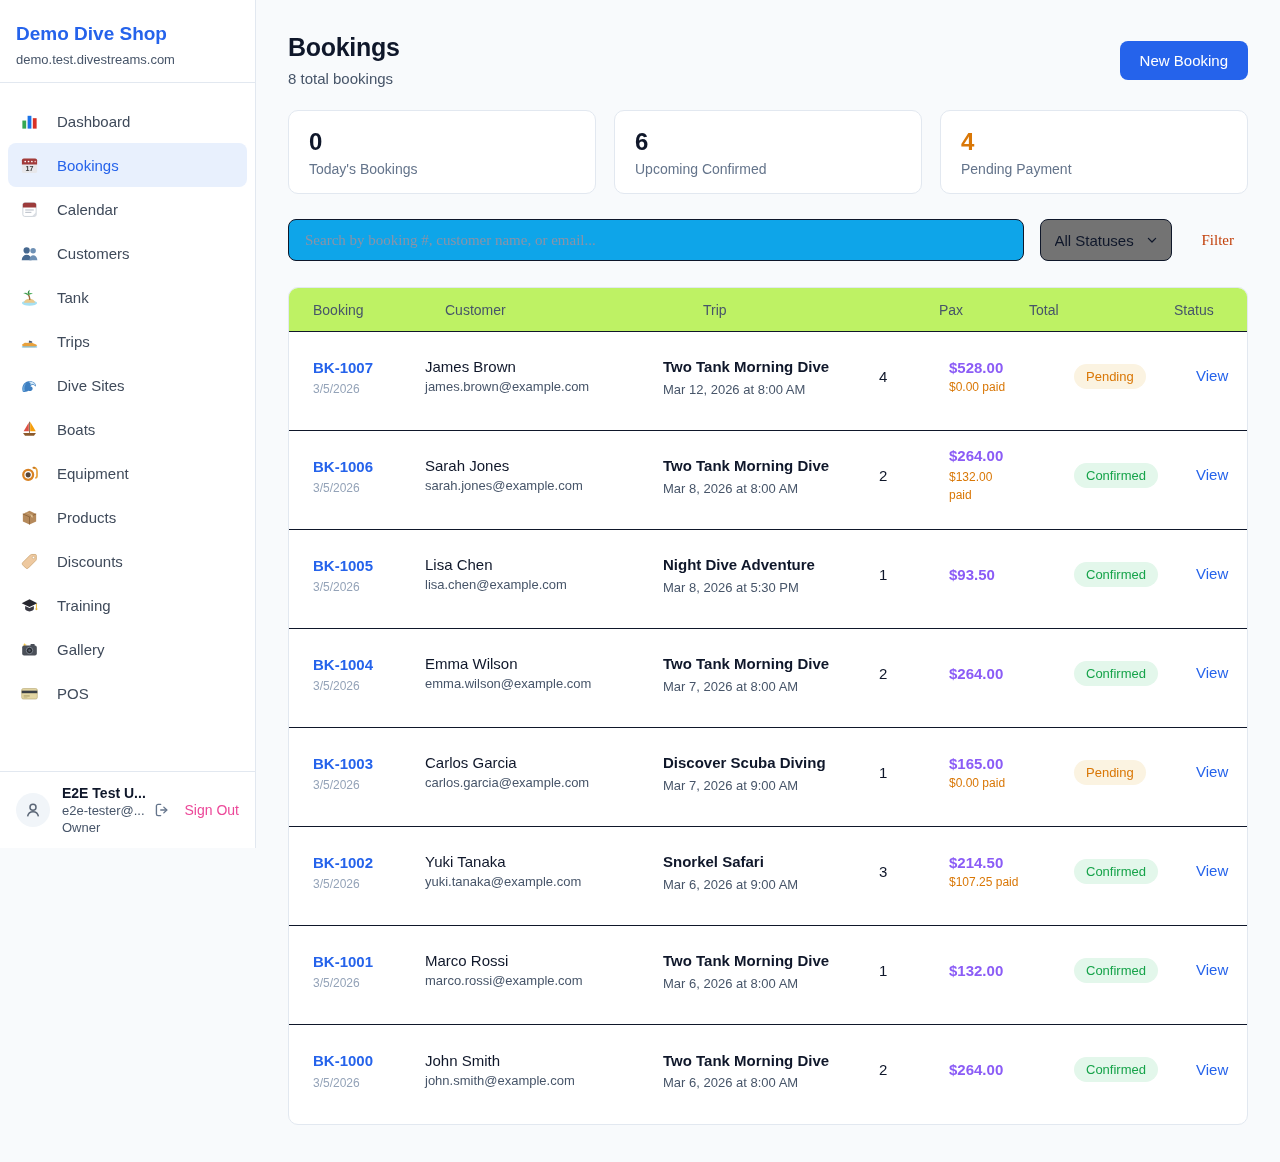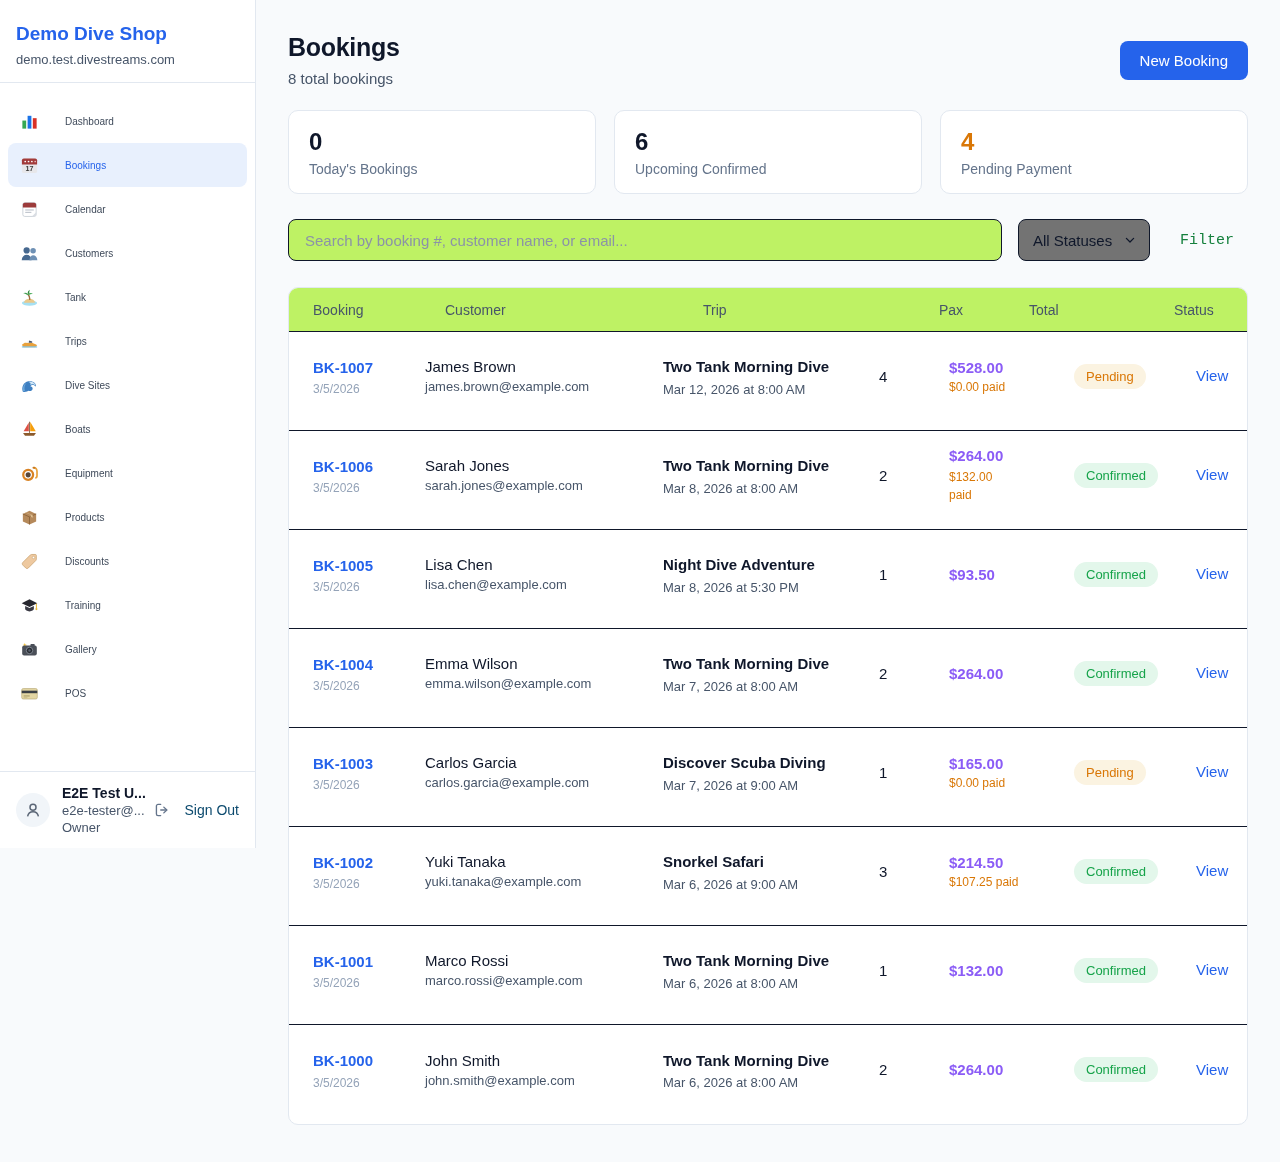--- a/index.html
+++ b/index.html
@@ -11,71 +11,71 @@
   
   .sidebar {
     position:absolute; left:0; top:0; width:256px; background:#ffffff;
     border-right:1px solid #e2e8f0;
   }
   .side-header { padding:23px 16px 15px; border-bottom:1px solid #e2e8f0; }
   .shop-title { font-size:19px; font-weight:700; color:#2563eb; cursor:pointer; }
   .shop-domain { font-size:13px; color:#475569; margin-top:7px; }
   .nav { padding:16px 8px 12px 8px; list-style:none; }
   .nav-item {
-    display:flex; align-items:center; gap:26px; height:44px; padding:0 12px;
-    border-radius:8px; font-size:10px; color:#3f4a5a; cursor:pointer;
+    display:flex; align-items:center; gap:18px; height:44px; padding:0 12px;
+    border-radius:8px; font-size:15px; color:#3f4a5a; cursor:pointer;
   }
   .nav-item .nav-icon { width:19px; height:19px; flex:0 0 19px; display:inline-flex; }
   .nav-item.active { background:#e8f0fd; color:#2563eb; font-weight:500; }
   .side-footer {
     border-top:1px solid #e2e8f0; padding:13px 16px; display:flex; align-items:center; gap:12px;margin-top:44px;
   }
   .avatar {
     width:34px; height:34px; border-radius:50%; background:#f1f5f9;
     display:flex; align-items:center; justify-content:center; flex:0 0 34px;
   }
   .user-meta { min-width:0; }
   .user-name { font-size:14px; font-weight:700; color:#0f172a; white-space:nowrap; }
   .user-email,.user-role { font-size:13px; color:#475569; margin-top:2px; white-space:nowrap; }
   .signout {
     margin-left:auto; display:flex; align-items:center; gap:14px;
-    font-size:14px; color:#0c4a6e; background:none; border:none; cursor:pointer;
+    font-size:14px; color:#ec4899; background:none; border:none; cursor:pointer;
     font-family:inherit; white-space:nowrap;
   }
   
   .main { margin-left:256px; padding:33px 32px 30px; }
   .page-header { display:flex; justify-content:space-between; align-items:flex-start; }
   .page-title { font-size:25px; font-weight:700; color:#0f172a; letter-spacing:-0.3px; }
   .page-sub { font-size:15px; color:#475569; margin-top:8px; }
   .btn-primary {
     background:#2563eb; color:#fff; font-size:15px; font-weight:500; border:none;
     border-radius:8px; padding:11px 20px; cursor:pointer; font-family:inherit; margin-top:8px;
   }
   .stats { display:grid; grid-template-columns:1fr 1fr 1fr; gap:18px; margin-top:23px; }
   .stat-card {
     background:#fff; border:1px solid #e2e8f0; border-radius:10px; padding:17px 20px; height:84px;
   }
   .stat-value { font-size:24px; font-weight:700; color:#0f172a; }
   .stat-label { font-size:14px; color:#64748b; margin-top:5px; }
   .filter-row { display:flex; align-items:center; margin-top:25px; gap:16px; }
   .search-input {
     flex:1; height:42px; border:1px solid #0f172a; border-radius:8px; padding:12px 16px;
-    font-size:15px; font-family:Liberation Sans, sans-serif; color:#0f172a; background:#bef264;
+    font-size:15px; font-family:Liberation Serif, serif; color:#0f172a; background:#0ea5e9;
   }
   .search-input::placeholder { color:#8b93a7; }
   .select-wrap { position:relative; }
   .status-select {
     height:42px; border:1px solid #0f172a; border-radius:8px; background:#737373;
     font-size:15px; font-family:inherit; color:#0f172a; padding:0 36px 0 14px;
     appearance:none; -webkit-appearance:none; cursor:pointer;
   }
   .select-chevron { position:absolute; right:12px; top:13px; pointer-events:none; }
   .btn-filter {
-    background:none; border:none; font-size:15px; color:#15803d; cursor:pointer;
-    font-family:Liberation Mono, monospace; padding:0 14px;
+    background:none; border:none; font-size:15px; color:#c2410c; cursor:pointer;
+    font-family:Liberation Serif, serif; padding:0 14px;
   }
   
   .table-card {
     margin-top:26px; background:#fff; border:1px solid #e2e8f0; border-radius:10px; overflow:hidden;
   }
   .t-head, .t-row {
     display:grid; grid-template-columns:112px 238px 216px 70px 125px 122px 1fr;
     padding-left:24px; align-items:center;
   }
   .t-head { height:44px; background:#bef264; border-bottom:1px solid #0f172a;gap:20px; }

